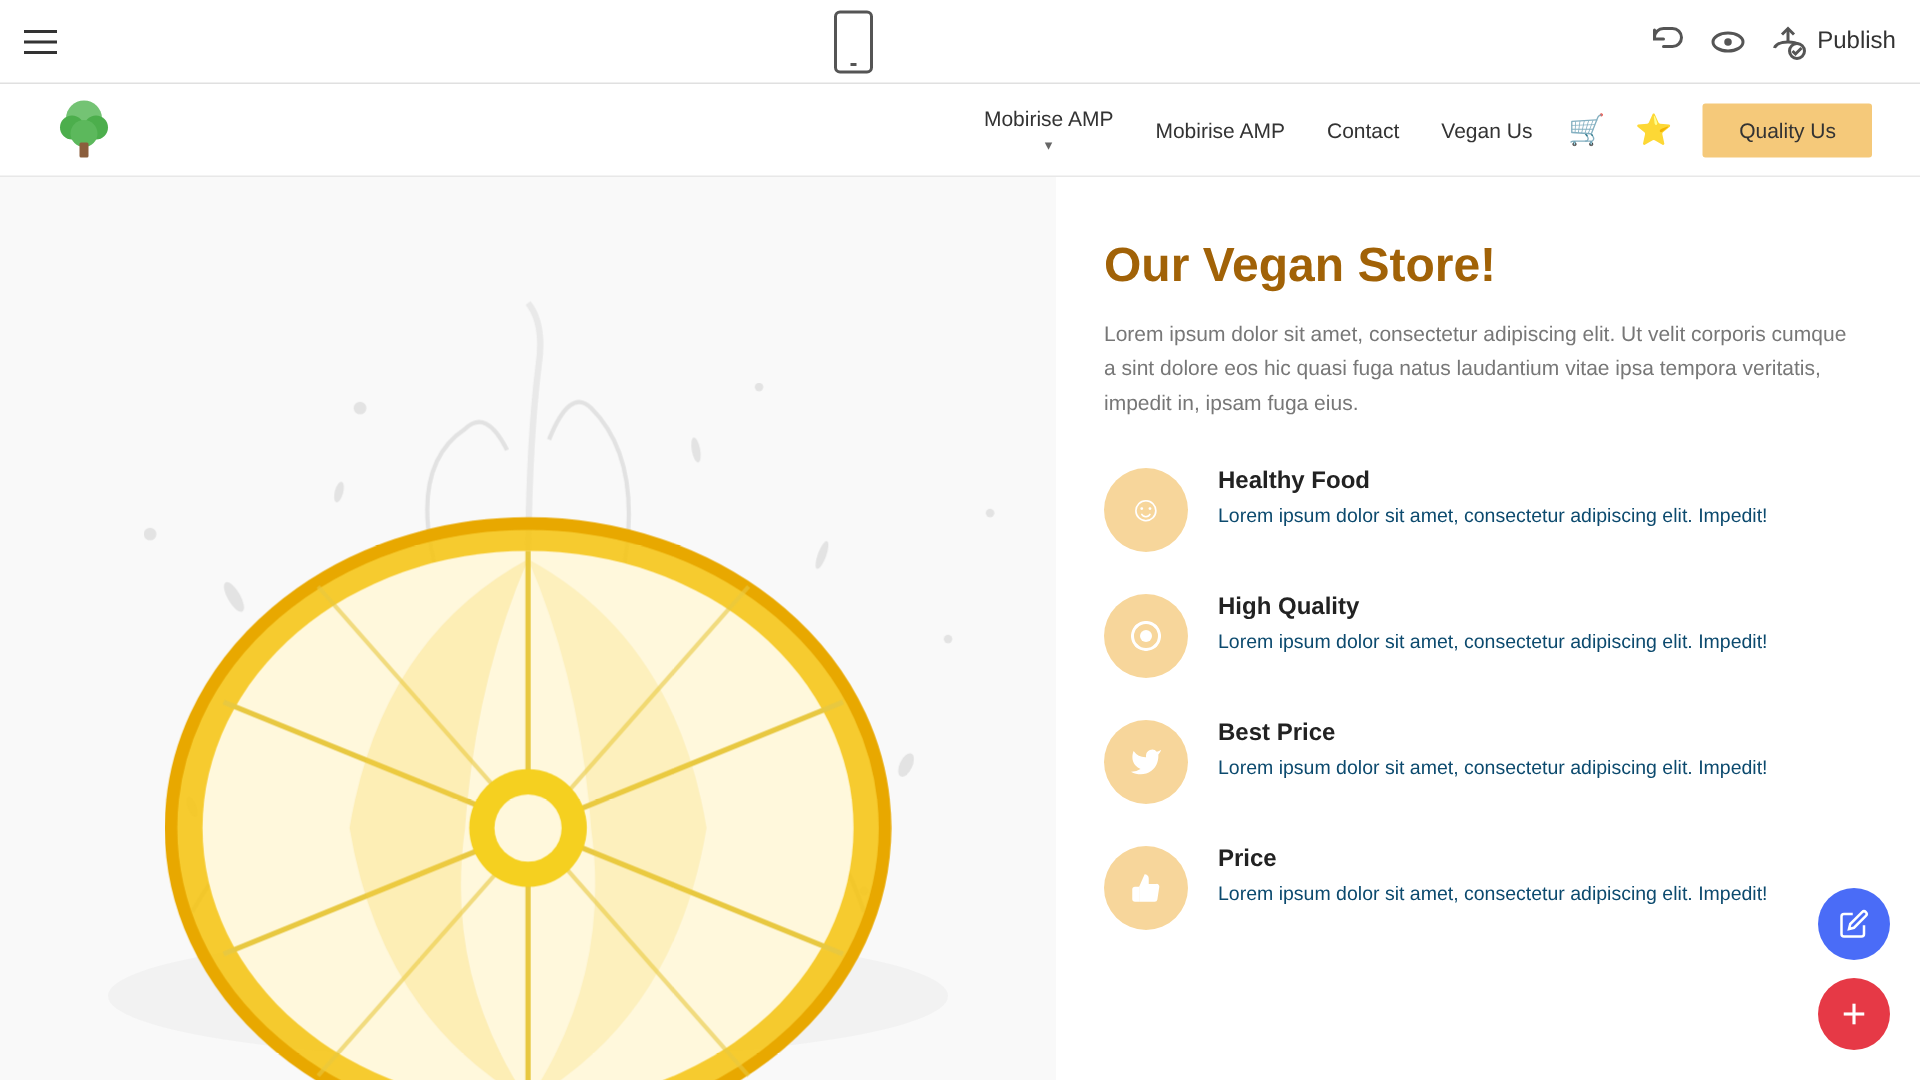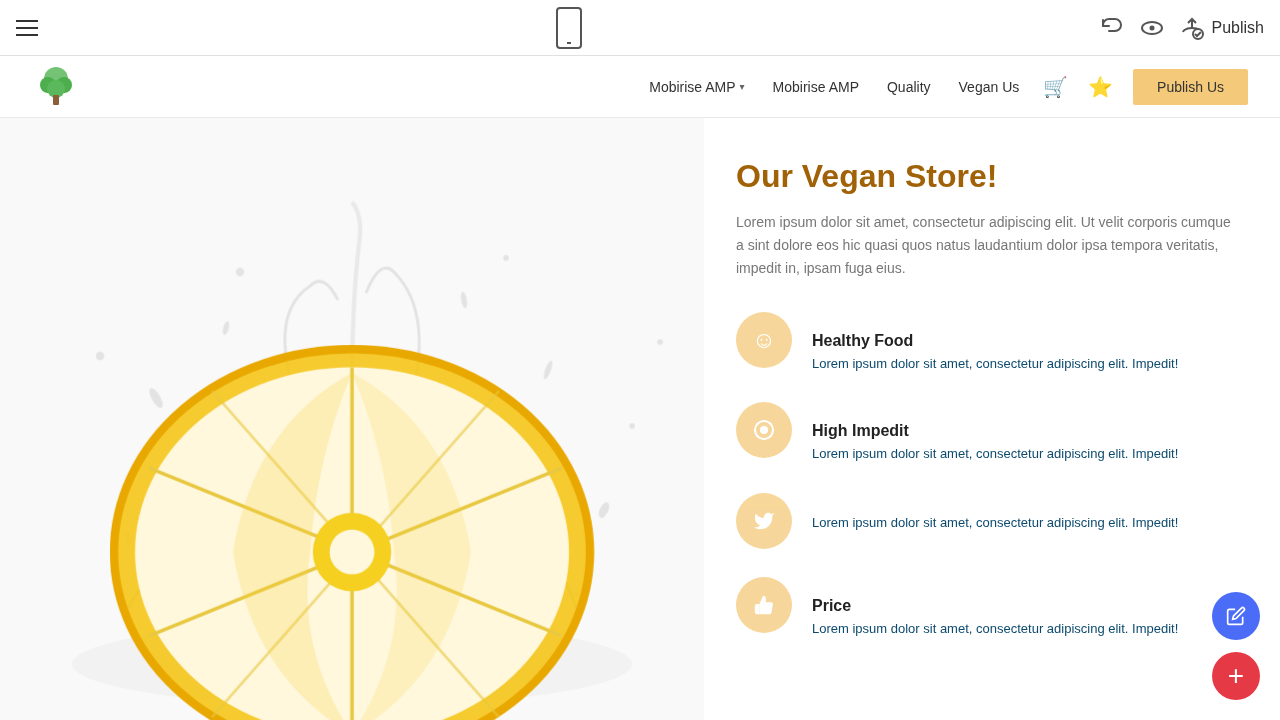--- a/index.html
+++ b/index.html
@@ -46,21 +46,21 @@
       padding: 0 32px;
       background: #fff;
     }
     .navbar-logo {
       display: flex; align-items: center; margin-right: auto;
     }
     .logo-svg { width: 48px; height: 48px; }
     .nav-links { display: flex; align-items: center; gap: 28px; margin-right: 24px; }
     .nav-link {
       font-size: 14px; color: #333; text-decoration: none; cursor: pointer;
-      display: flex; align-items: center; gap: 4px;
+      display: flex; align-items: center; gap: 4px; flex-direction: column;
     }
     .nav-link .chevron { font-size: 10px; color: #666; }
     .nav-icons { display: flex; align-items: center; gap: 20px; margin-right: 20px; }
     .nav-icon-btn { background: none; border: none; cursor: pointer; font-size: 20px; color: #333; }
     .contact-btn {
       background: #f5c97a; border: none; cursor: pointer;
       padding: 10px 24px; font-size: 14px; font-weight: 500;
       color: #333; border-radius: 2px;
     }
 
@@ -101,21 +101,21 @@
     
     .feature-list { display: flex; flex-direction: column; gap: 28px; }
     .feature-item { display: flex; align-items: flex-start; gap: 20px; }
     .feature-icon-wrap {
       width: 56px; height: 56px; border-radius: 50%;
       background: #f5c97a; opacity: 0.75;
       display: flex; align-items: center; justify-content: center;
       flex-shrink: 0;
       font-size: 22px; color: #fff;
     }
-    .feature-text { flex: 1; margin-top: 20px; }
+    .feature-text { flex: 1; }
     .feature-title { font-size: 16px; font-weight: 600; color: #222; margin-bottom: 4px; }
     .feature-desc { font-size: 13px; color: #0c4a6e; line-height: 1.55; }
 
     
     .fab-edit {
       position: fixed; bottom: 80px; right: 20px;
       width: 48px; height: 48px; border-radius: 50%;
       background: #4a6cf7; border: none; cursor: pointer;
       display: flex; align-items: center; justify-content: center;
       color: #fff; font-size: 18px;
@@ -194,34 +194,34 @@
 
   <div class="nav-links">
     <a class="nav-link">
       <span>Mobirise AMP</span>
       <span class="chevron">▾</span>
     </a>
     <a class="nav-link">
       <span>Mobirise AMP</span>
     </a>
     <a class="nav-link">
-      <span>Quality</span>
+      <span>Contact</span>
     </a>
     <a class="nav-link">
       <span>Vegan Us</span>
     </a>
   </div>
 
   <div class="nav-icons">
     <button class="nav-icon-btn">🛒</button>
     <button class="nav-icon-btn">⭐</button>
   </div>
 
   <button class="contact-btn">
-    <span>Publish Us</span>
+    <span>Quality Us</span>
   </button>
 </nav>
 
 <div class="main-content">
 
   <div class="content-left">
     <svg class="lemon-canvas" viewBox="0 0 480 430" xmlns="http://www.w3.org/2000/svg">
 
       <ellipse cx="240" cy="390" rx="200" ry="30" fill="#e8e8e8" opacity="0.4"></ellipse>
 
@@ -266,21 +266,21 @@
       <ellipse cx="240" cy="310" rx="28" ry="28" fill="#f5d020"></ellipse>
       <ellipse cx="240" cy="310" rx="16" ry="16" fill="#fff8dc"></ellipse>
 
       <path d="M 240 182 Q 170 220 155 310 Q 170 400 240 440 Q 200 380 210 310 Q 215 240 240 182" fill="#f7d040" opacity="0.25"></path>
       <path d="M 240 182 Q 310 220 325 310 Q 310 400 240 440 Q 280 380 270 310 Q 265 240 240 182" fill="#f7d040" opacity="0.2"></path>
     </svg>
   </div>
 
   <div class="content-right">
     <h1 class="store-title">Our Vegan Store!</h1>
-    <p class="store-desc">Lorem ipsum dolor sit amet, consectetur adipiscing elit. Ut velit corporis cumque a sint dolore eos hic quasi quos natus laudantium dolor ipsa tempora veritatis, impedit in, ipsam fuga eius.</p>
+    <p class="store-desc">Lorem ipsum dolor sit amet, consectetur adipiscing elit. Ut velit corporis cumque a sint dolore eos hic quasi fuga natus laudantium vitae ipsa tempora veritatis, impedit in, ipsam fuga eius.</p>
 
     <div class="feature-list">
 
       <div class="feature-item">
         <div class="feature-icon-wrap" style="background:#f5c97a;">
           <span style="font-size:24px;">☺</span>
         </div>
         <div class="feature-text">
           <div class="feature-title">Healthy Food</div>
           <div class="feature-desc">Lorem ipsum dolor sit amet, consectetur adipiscing elit. Impedit!</div>
@@ -289,32 +289,33 @@
 
       <div class="feature-item">
         <div class="feature-icon-wrap" style="background:#f5c97a;">
           <svg width="24" height="24" viewBox="0 0 24 24" fill="white">
             <circle cx="12" cy="12" r="4"></circle>
             <path d="M12 2v2M12 20v2M2 12h2M20 12h2M4.93 4.93l1.41 1.41M17.66 17.66l1.41 1.41M4.93 19.07l1.41-1.41M17.66 6.34l1.41-1.41" stroke="white" stroke-width="2" fill="none"></path>
             <circle cx="12" cy="12" r="9" fill="none" stroke="white" stroke-width="2"></circle>
           </svg>
         </div>
         <div class="feature-text">
-          <div class="feature-title">High Impedit</div>
+          <div class="feature-title">High Quality</div>
           <div class="feature-desc">Lorem ipsum dolor sit amet, consectetur adipiscing elit. Impedit!</div>
         </div>
       </div>
 
       <div class="feature-item">
         <div class="feature-icon-wrap" style="background:#f5c97a;">
           <svg width="22" height="22" viewBox="0 0 24 24" fill="white">
             <path d="M23 3a10.9 10.9 0 01-3.14 1.53 4.48 4.48 0 00-7.86 3v1A10.66 10.66 0 013 4s-4 9 5 13a11.64 11.64 0 01-7 2c9 5 20 0 20-11.5a4.5 4.5 0 00-.08-.83A7.72 7.72 0 0023 3z"></path>
           </svg>
         </div>
         <div class="feature-text">
+          <div class="feature-title">Best Price</div>
           <div class="feature-desc">Lorem ipsum dolor sit amet, consectetur adipiscing elit. Impedit!</div>
         </div>
       </div>
 
       <div class="feature-item">
         <div class="feature-icon-wrap" style="background:#f5c97a;">
           <svg width="22" height="22" viewBox="0 0 24 24" fill="white">
             <path d="M14 9V5a3 3 0 00-3-3l-4 9v11h11.28a2 2 0 002-1.7l1.38-9a2 2 0 00-2-2.3H14z"></path>
             <path d="M7 22H4a2 2 0 01-2-2v-7a2 2 0 012-2h3"></path>
           </svg>

